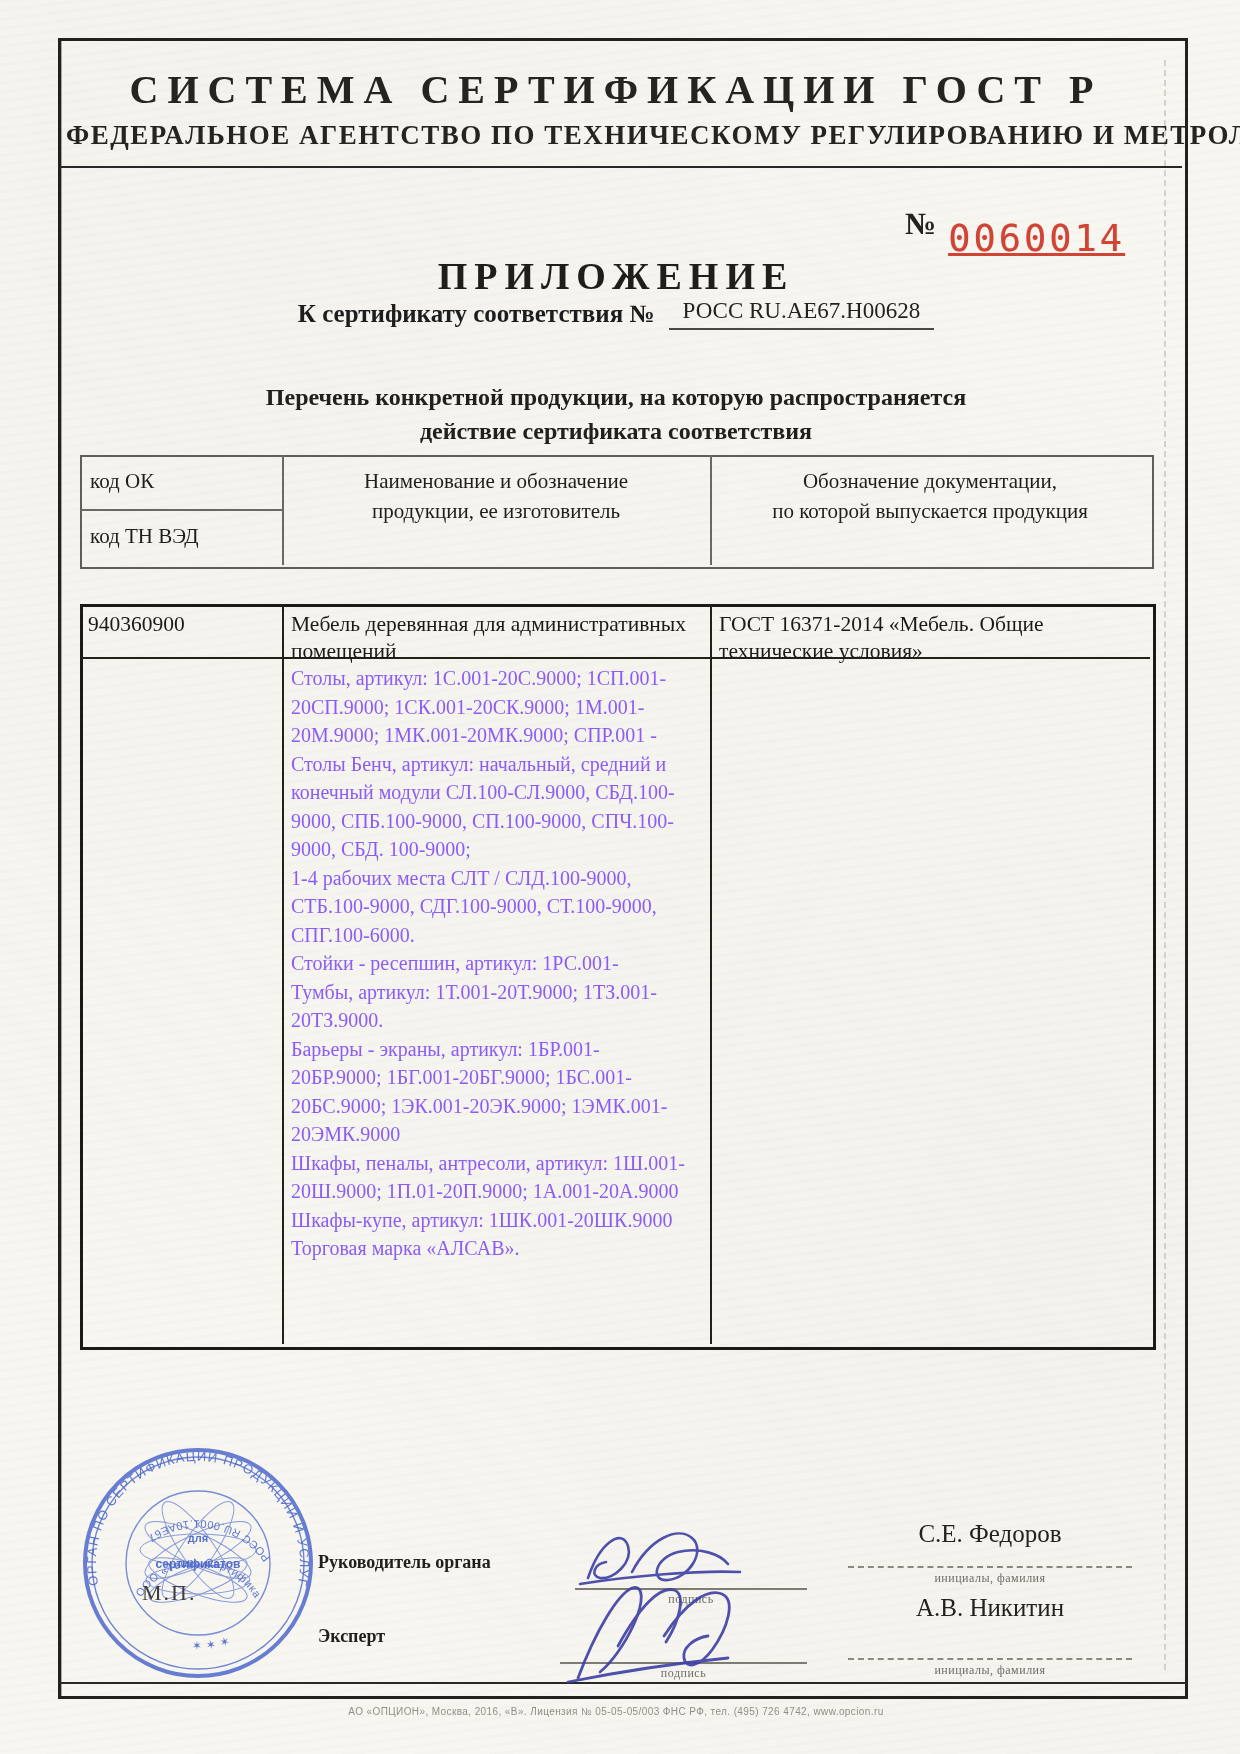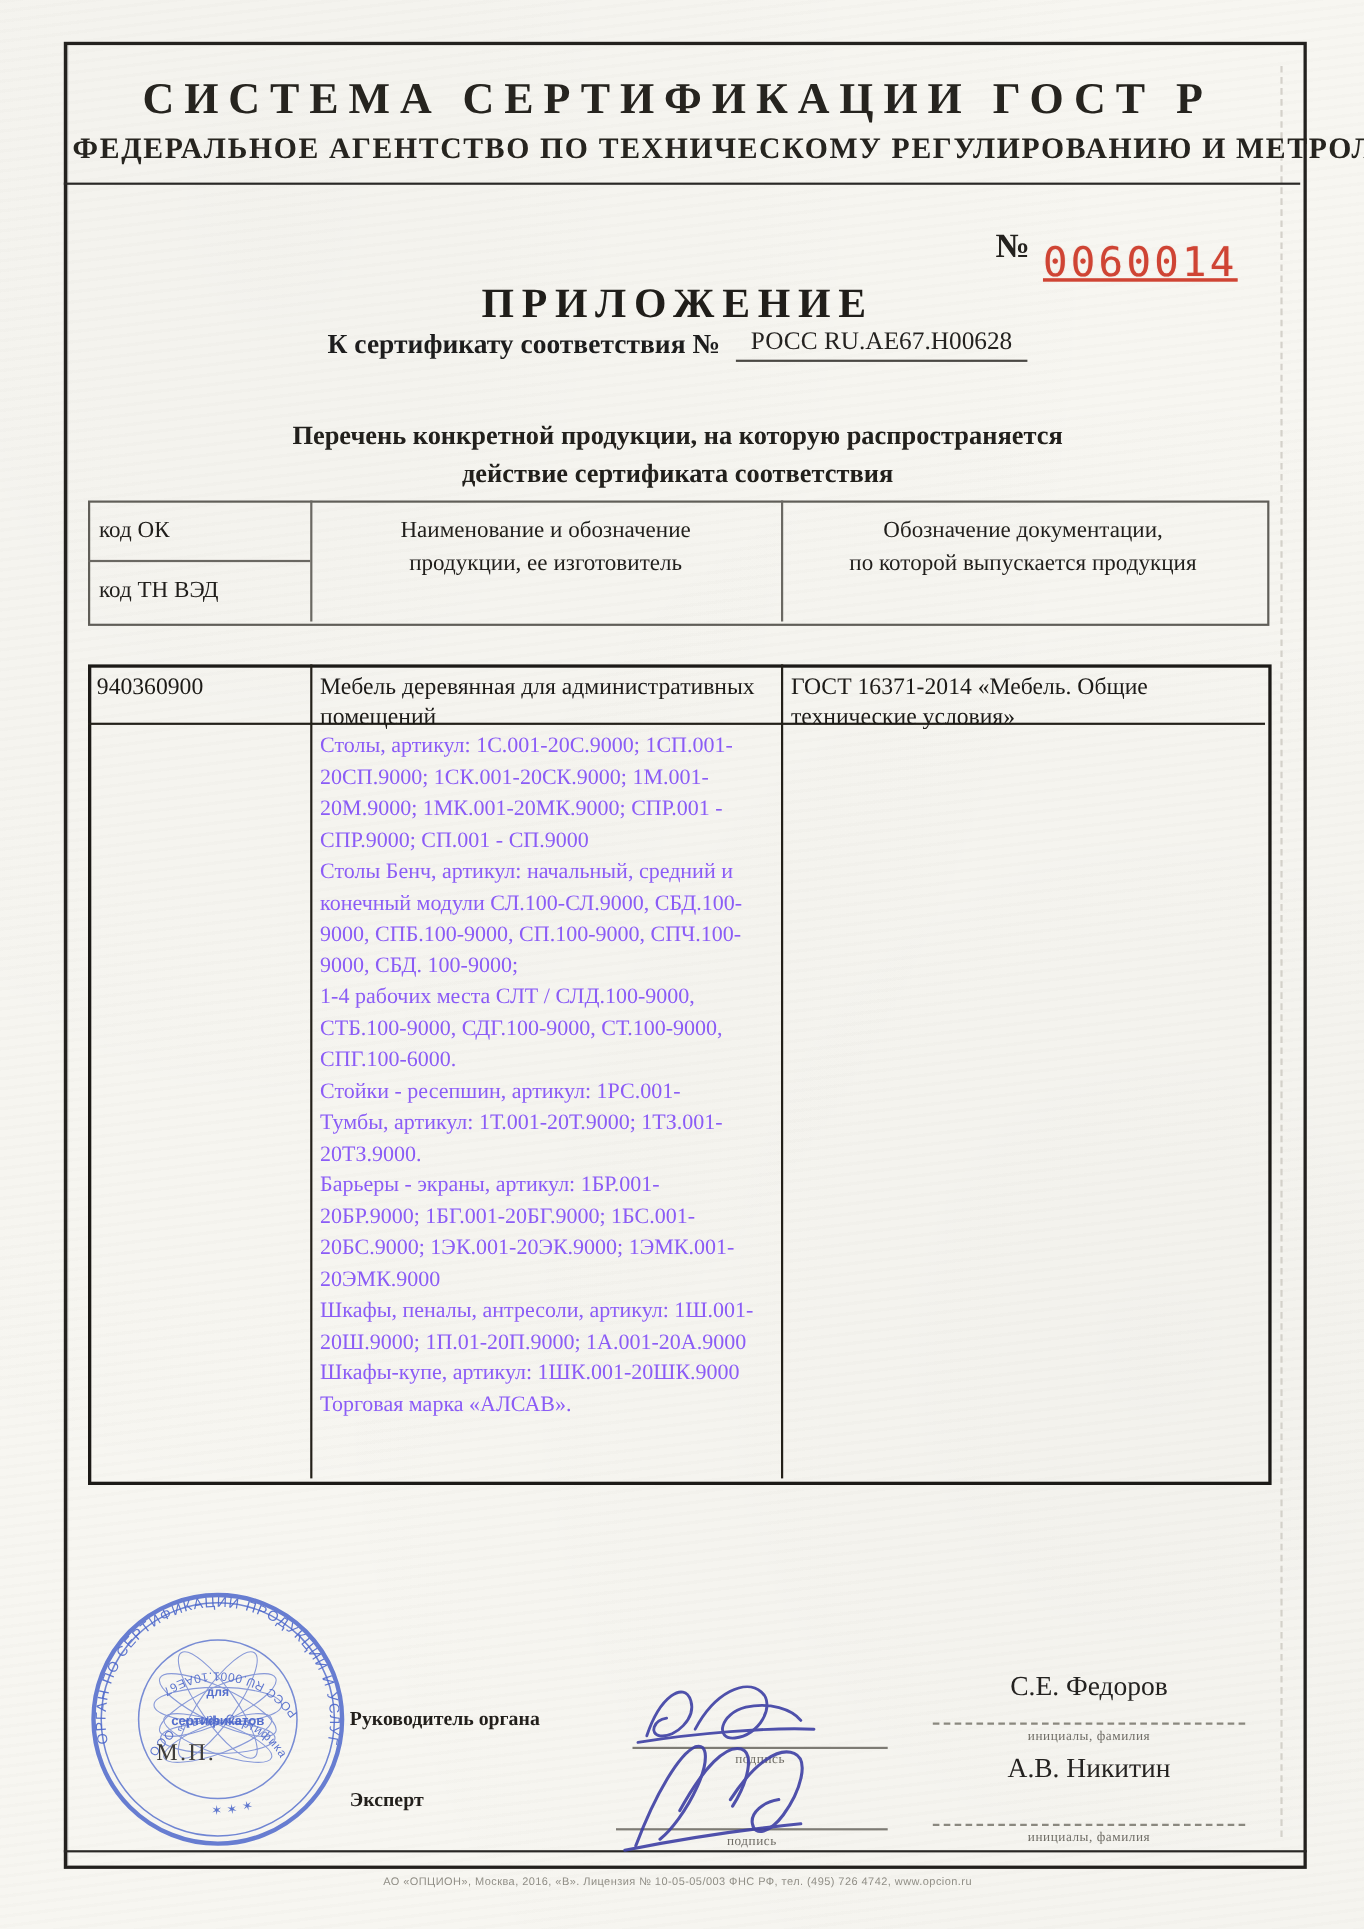--- a/index.html
+++ b/index.html
@@ -166,21 +166,20 @@
 <div class="abs tbl-h1"></div>
 
 <div class="abs cell-text r1c1">940360900</div>
 <div class="abs cell-text r1c2">Мебель деревянная для административных помещений</div>
 <div class="abs cell-text r1c3">ГОСТ 16371-2014 «Мебель. Общие технические условия»</div>
 
 <div class="abs product-lines">
     <div>Столы, артикул: 1С.001-20С.9000; 1СП.001-</div>
     <div>20СП.9000; 1СК.001-20СК.9000; 1М.001-</div>
     <div>20М.9000; 1МК.001-20МК.9000; СПР.001 -</div>
-    <div>СПР.9000; СП.001 - СП.9000</div>
     <div>Столы Бенч, артикул: начальный, средний и</div>
     <div>конечный модули СЛ.100-СЛ.9000, СБД.100-</div>
     <div>9000, СПБ.100-9000, СП.100-9000, СПЧ.100-</div>
     <div>9000, СБД. 100-9000;</div>
     <div>1-4 рабочих места СЛТ / СЛД.100-9000,</div>
     <div>СТБ.100-9000, СДГ.100-9000, СТ.100-9000,</div>
     <div>СПГ.100-6000.</div>
     <div>Стойки - ресепшин, артикул: 1РС.001-</div>
     <div>Тумбы, артикул: 1Т.001-20Т.9000; 1ТЗ.001-</div>
     <div>20ТЗ.9000.</div>
@@ -263,13 +262,13 @@
 </svg>
 <svg class="abs sig-svg" style="left:548px;top:1566px;" width="270" height="120" viewBox="0 0 270 120">
   <g stroke="#3d3fa4" stroke-width="2.8" fill="none" stroke-linecap="round" opacity=".9">
     <path d="M30,112 C48,64 70,28 84,22 C96,18 96,36 86,58 C76,80 62,98 52,106"></path>
     <path d="M70,80 C92,40 112,20 126,24 C138,28 132,54 118,76"></path>
     <path d="M116,70 C138,36 160,22 174,28 C188,34 180,62 164,84 C152,100 138,104 136,92 C134,82 146,72 160,70"></path>
     <path d="M20,116 C80,104 140,96 180,92"></path>
   </g>
 </svg>
 
-<div class="abs footer-note">АО «ОПЦИОН», Москва, 2016, «В».  Лицензия № 10-05-05/003 ФНС РФ, тел. (495) 726 4742, www.opcion.ru</div>
+<div class="abs footer-note">АО «ОПЦИОН», Москва, 2016, «В».  Лицензия № 05-05-05/003 ФНС РФ, тел. (495) 726 4742, www.opcion.ru</div>
 
 </body></html>

